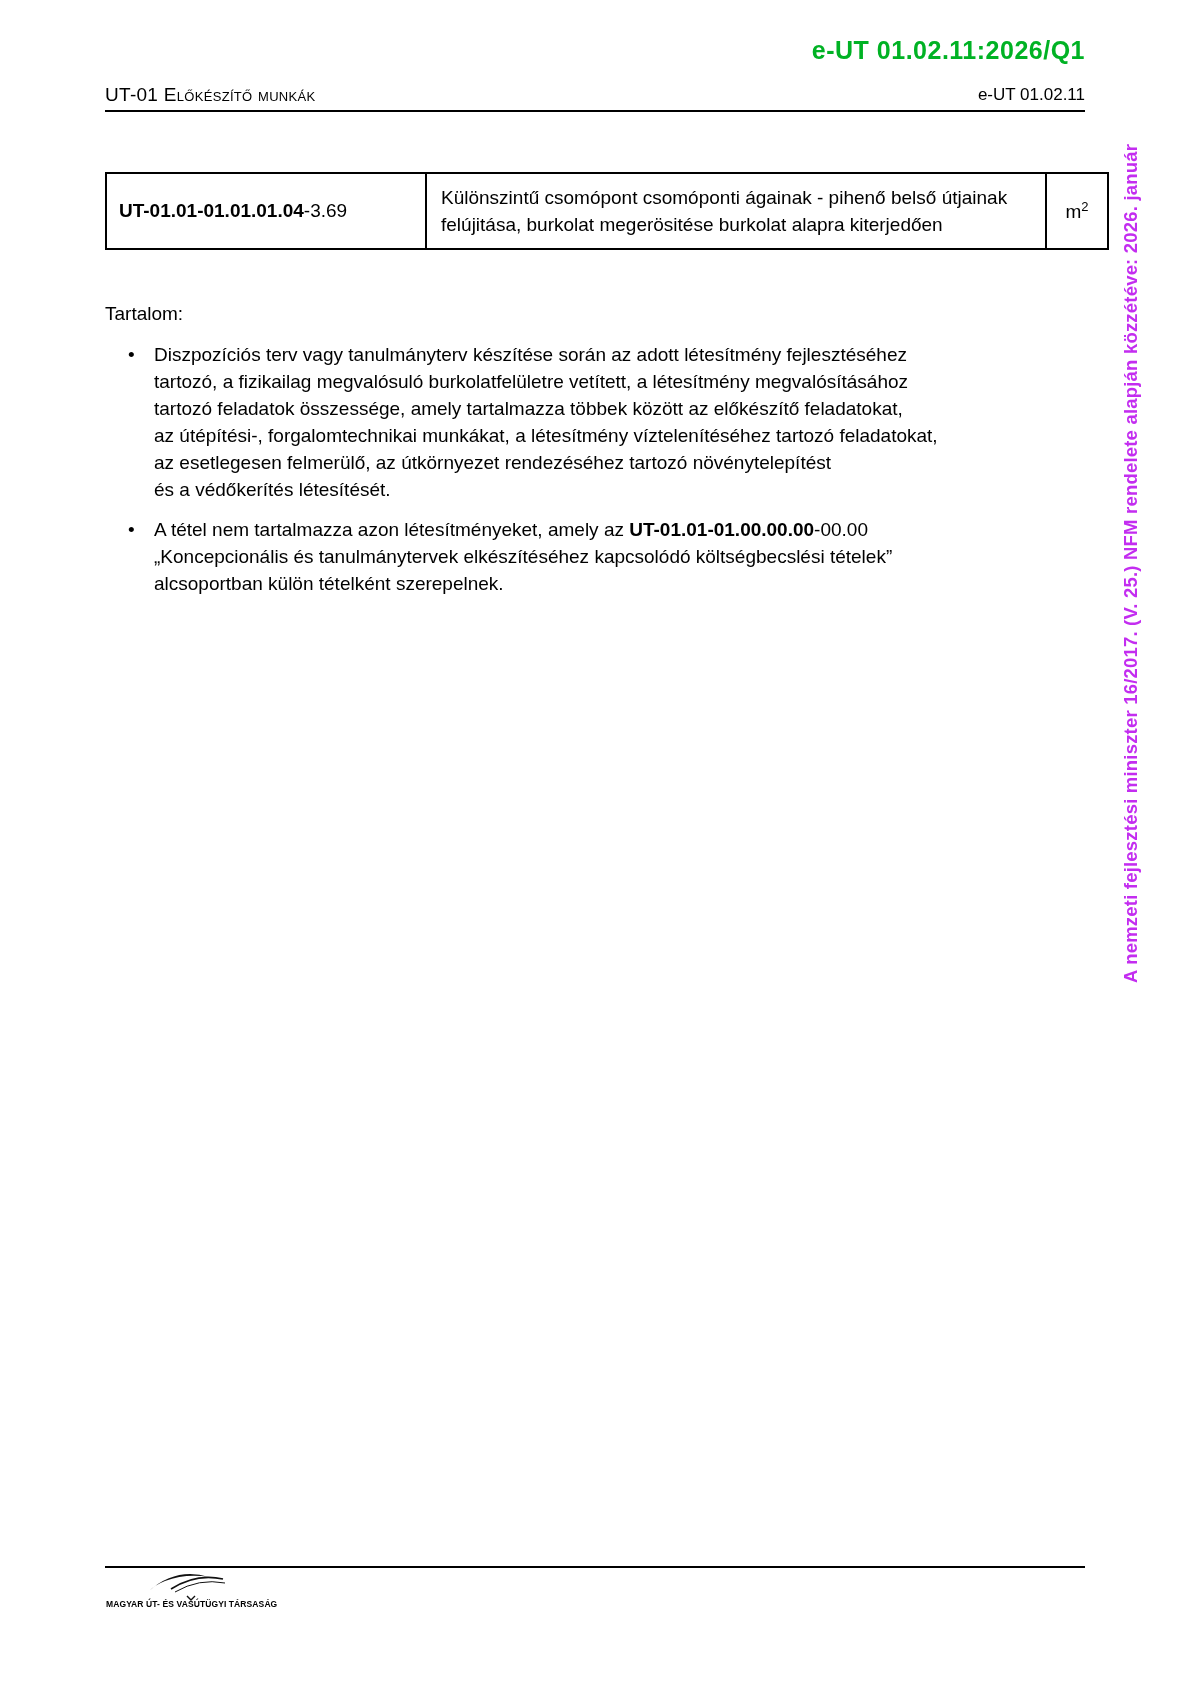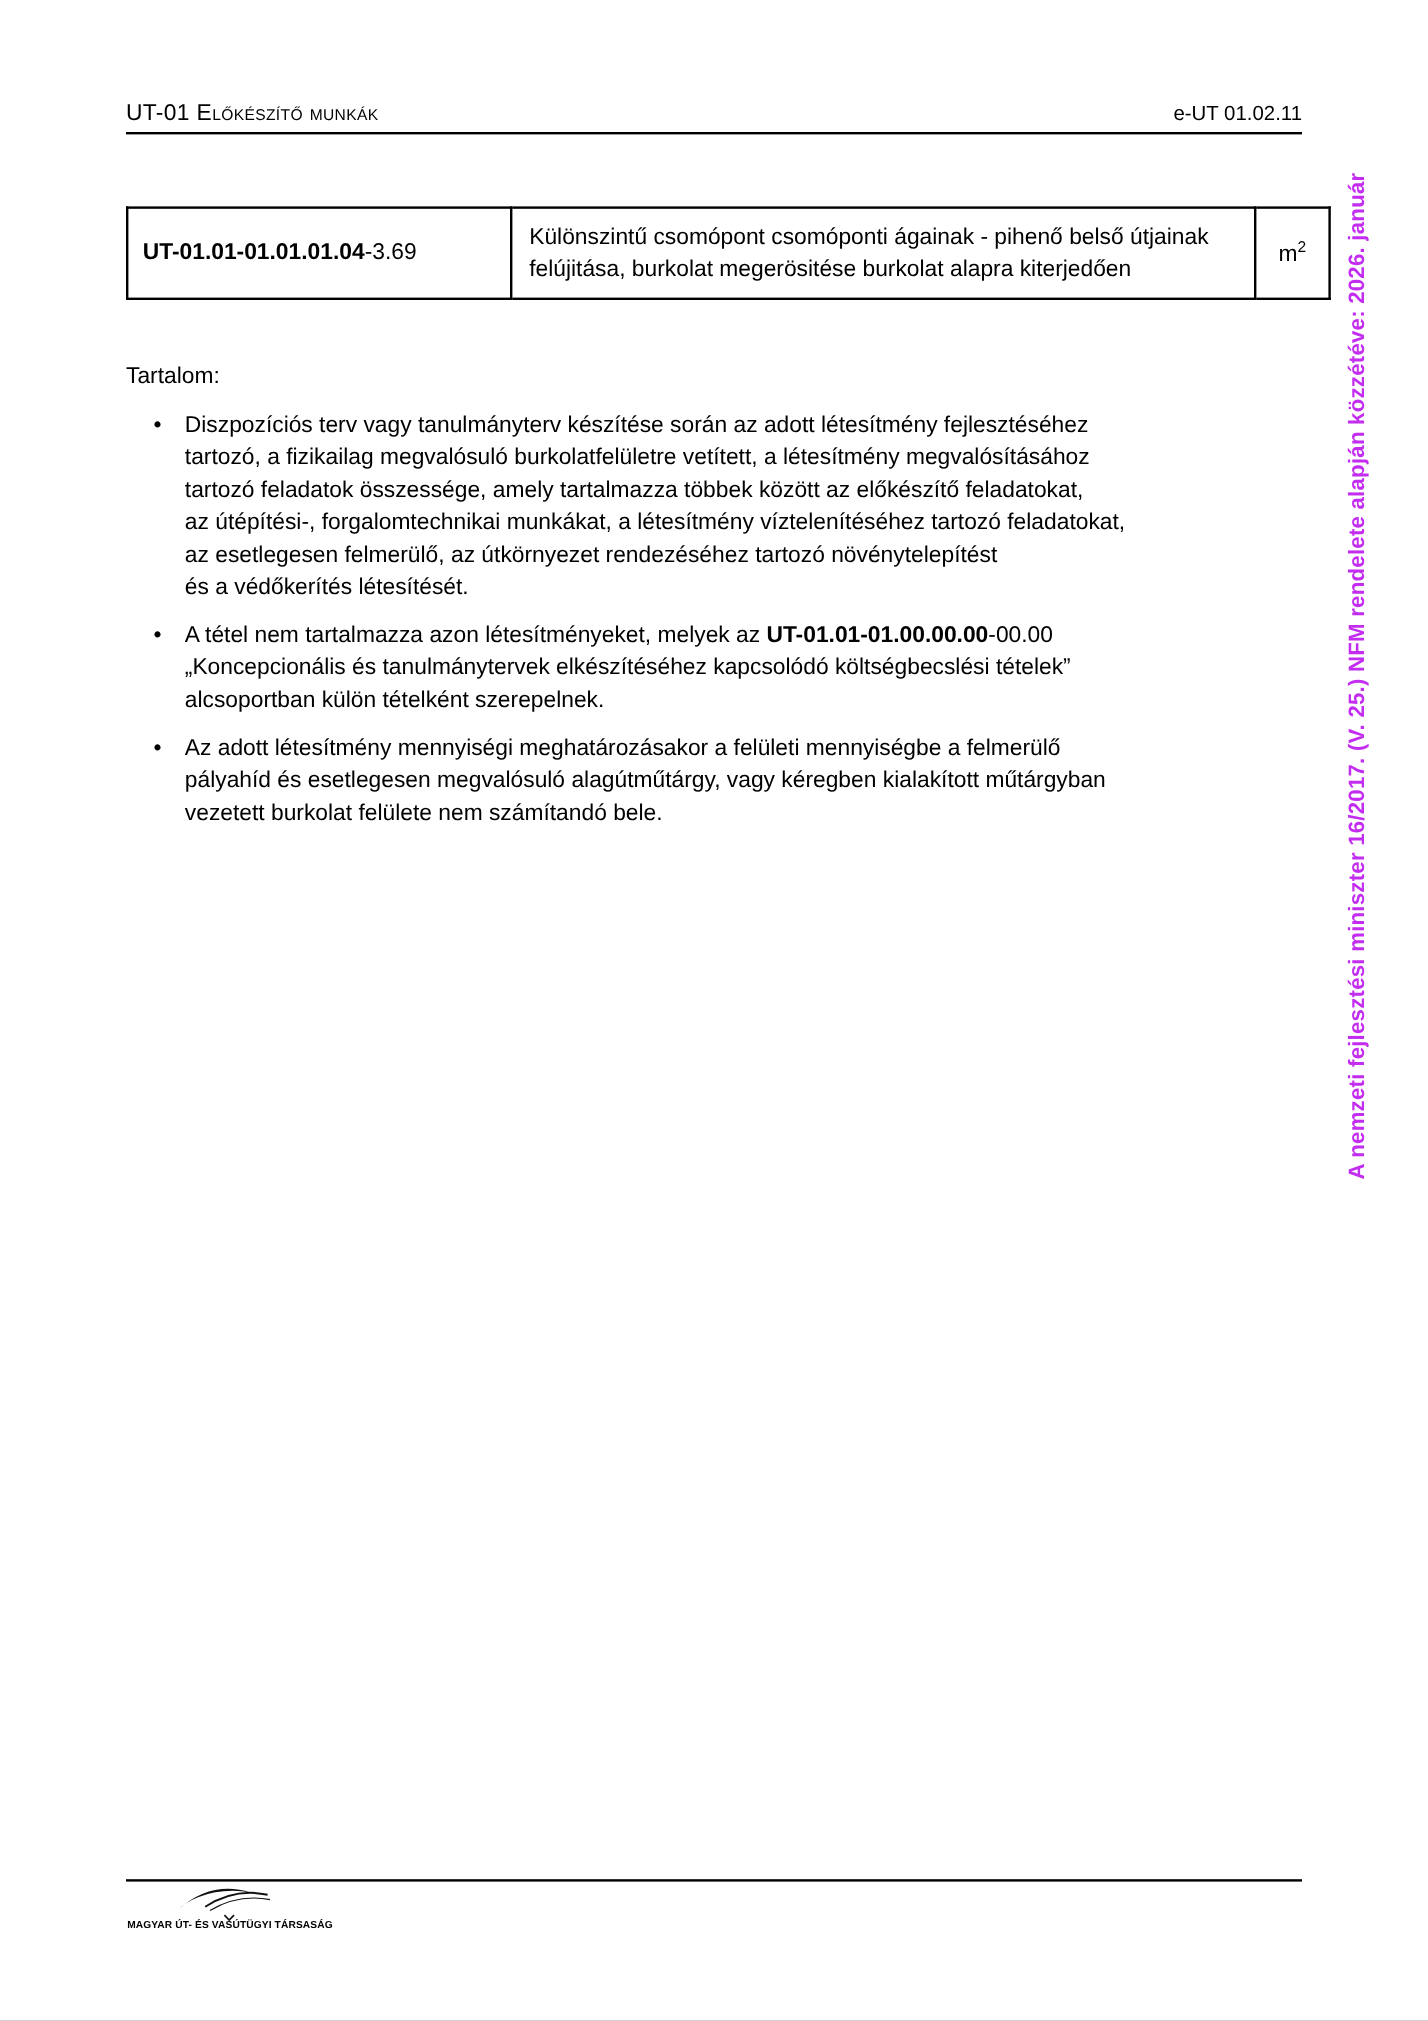--- a/index.html
+++ b/index.html
@@ -162,20 +162,21 @@
     width: 980px;
     text-align: right;
     font-size: 21px;
   }
 </style>
 </head>
 <body>
 
 <div class="page">
 
+  <div class="doc-code">e-UT 01.02.11:2026/Q1</div>
 
   <div class="running-header">
     <span class="left">UT-01 Előkészítő munkák</span>
     <span class="right">e-UT 01.02.11</span>
   </div>
 
   <table class="item-table">
     <tbody>
       <tr>
         <td class="c-code"><b>UT-01.01-01.01.01.04</b><span>-3.69</span></td>
@@ -187,26 +188,23 @@
 
   <div class="section-label">Tartalom:</div>
 
   <ul class="bullet-list">
     <li>Diszpozíciós terv vagy tanulmányterv készítése során az adott létesítmény fejlesztéséhez
 tartozó, a fizikailag megvalósuló burkolatfelületre vetített, a létesítmény megvalósításához
 tartozó feladatok összessége, amely tartalmazza többek között az előkészítő feladatokat,
 az útépítési-, forgalomtechnikai munkákat, a létesítmény víztelenítéséhez tartozó feladatokat,
 az esetlegesen felmerülő, az útkörnyezet rendezéséhez tartozó növénytelepítést
 és a védőkerítés létesítését.</li>
-    <li><span>A tétel nem tartalmazza azon létesítményeket, melyek az </span><b>UT-01.01-01.00.00.00</b><span>-00.00
+    <li><span>A tétel nem tartalmazza azon létesítményeket, amely az </span><b>UT-01.01-01.00.00.00</b><span>-00.00
 „Koncepcionális és tanulmánytervek elkészítéséhez kapcsolódó költségbecslési tételek”
 alcsoportban külön tételként szerepelnek.</span></li>
-    <li>Az adott létesítmény mennyiségi meghatározásakor a felületi mennyiségbe a felmerülő
-pályahíd és esetlegesen megvalósuló alagútműtárgy, vagy kéregben kialakított műtárgyban
-vezetett burkolat felülete nem számítandó bele.</li>
   </ul>
 
   <div class="vertical-note">A nemzeti fejlesztési miniszter 16/2017. (V. 25.) NFM rendelete alapján közzétéve: 2026. január</div>
 
   <div class="footer-rule"></div>
 
   <div class="footer-logo">
     <svg width="120" height="32" viewBox="0 0 120 32">
       <path d="M18 22 Q45 -2 78 8 Q55 4 34 12 Q24 16 18 22 Z" fill="#111"></path>
       <path d="M40 20 Q65 4 92 10" fill="none" stroke="#111" stroke-width="1.6"></path>

